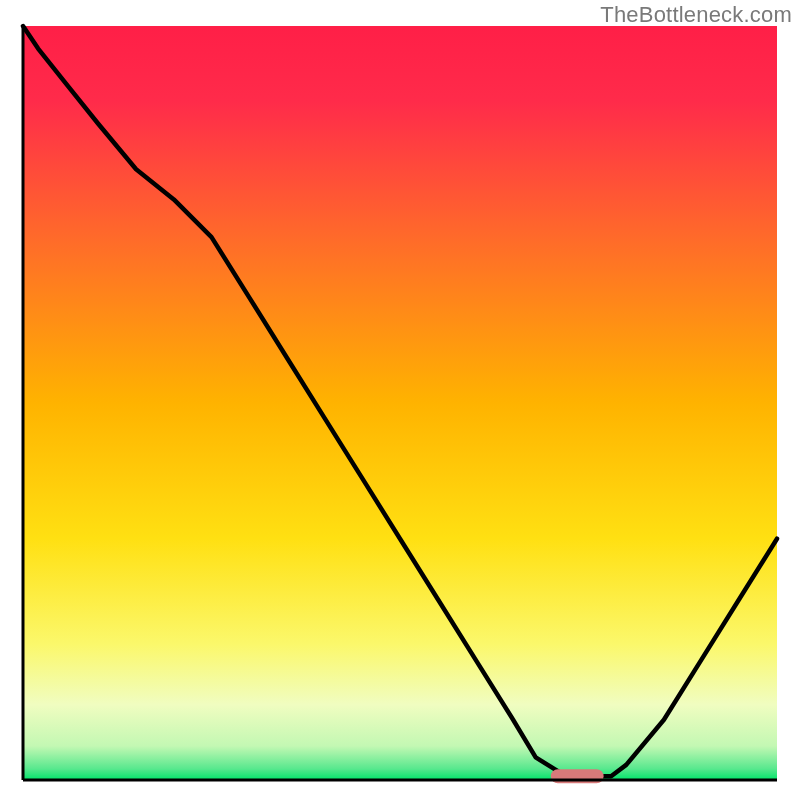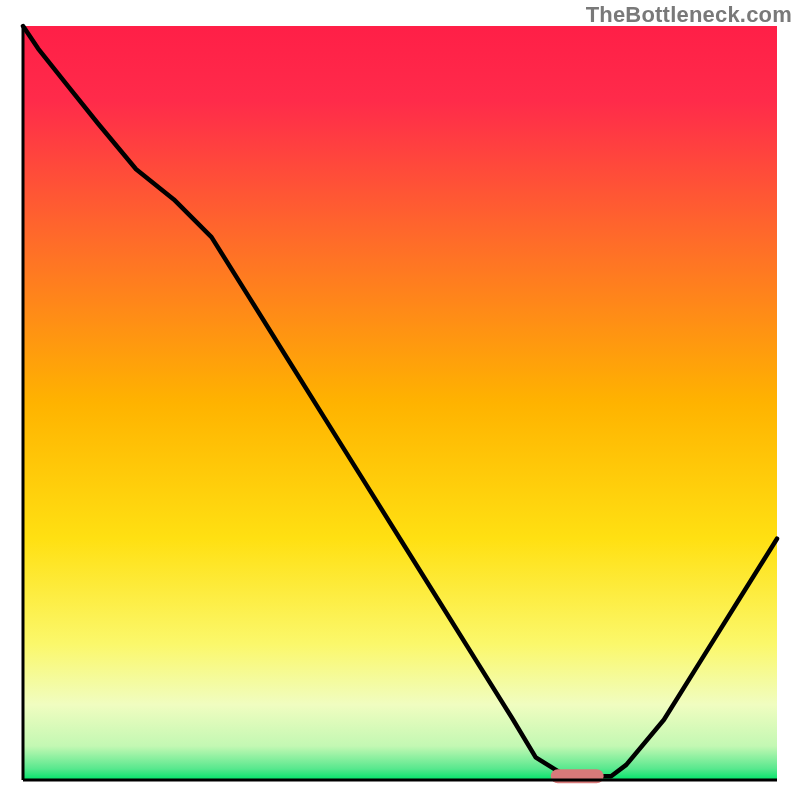--- a/index.html
+++ b/index.html
@@ -20,21 +20,21 @@
     position: absolute;
     top: 0;
     left: 0;
   }
   .watermark {
     position: absolute;
     top: 2px;
     right: 8px;
     font-family: Arial, Helvetica, sans-serif;
     font-size: 22px;
-    font-weight: 700;
+    font-weight: 400;
     color: #797979;
     letter-spacing: 0.2px;
   }
 </style>
 </head>
 <body>
 <div class="wrap">
 
 <svg width="800" height="800" viewBox="0 0 800 800">
   <defs>

